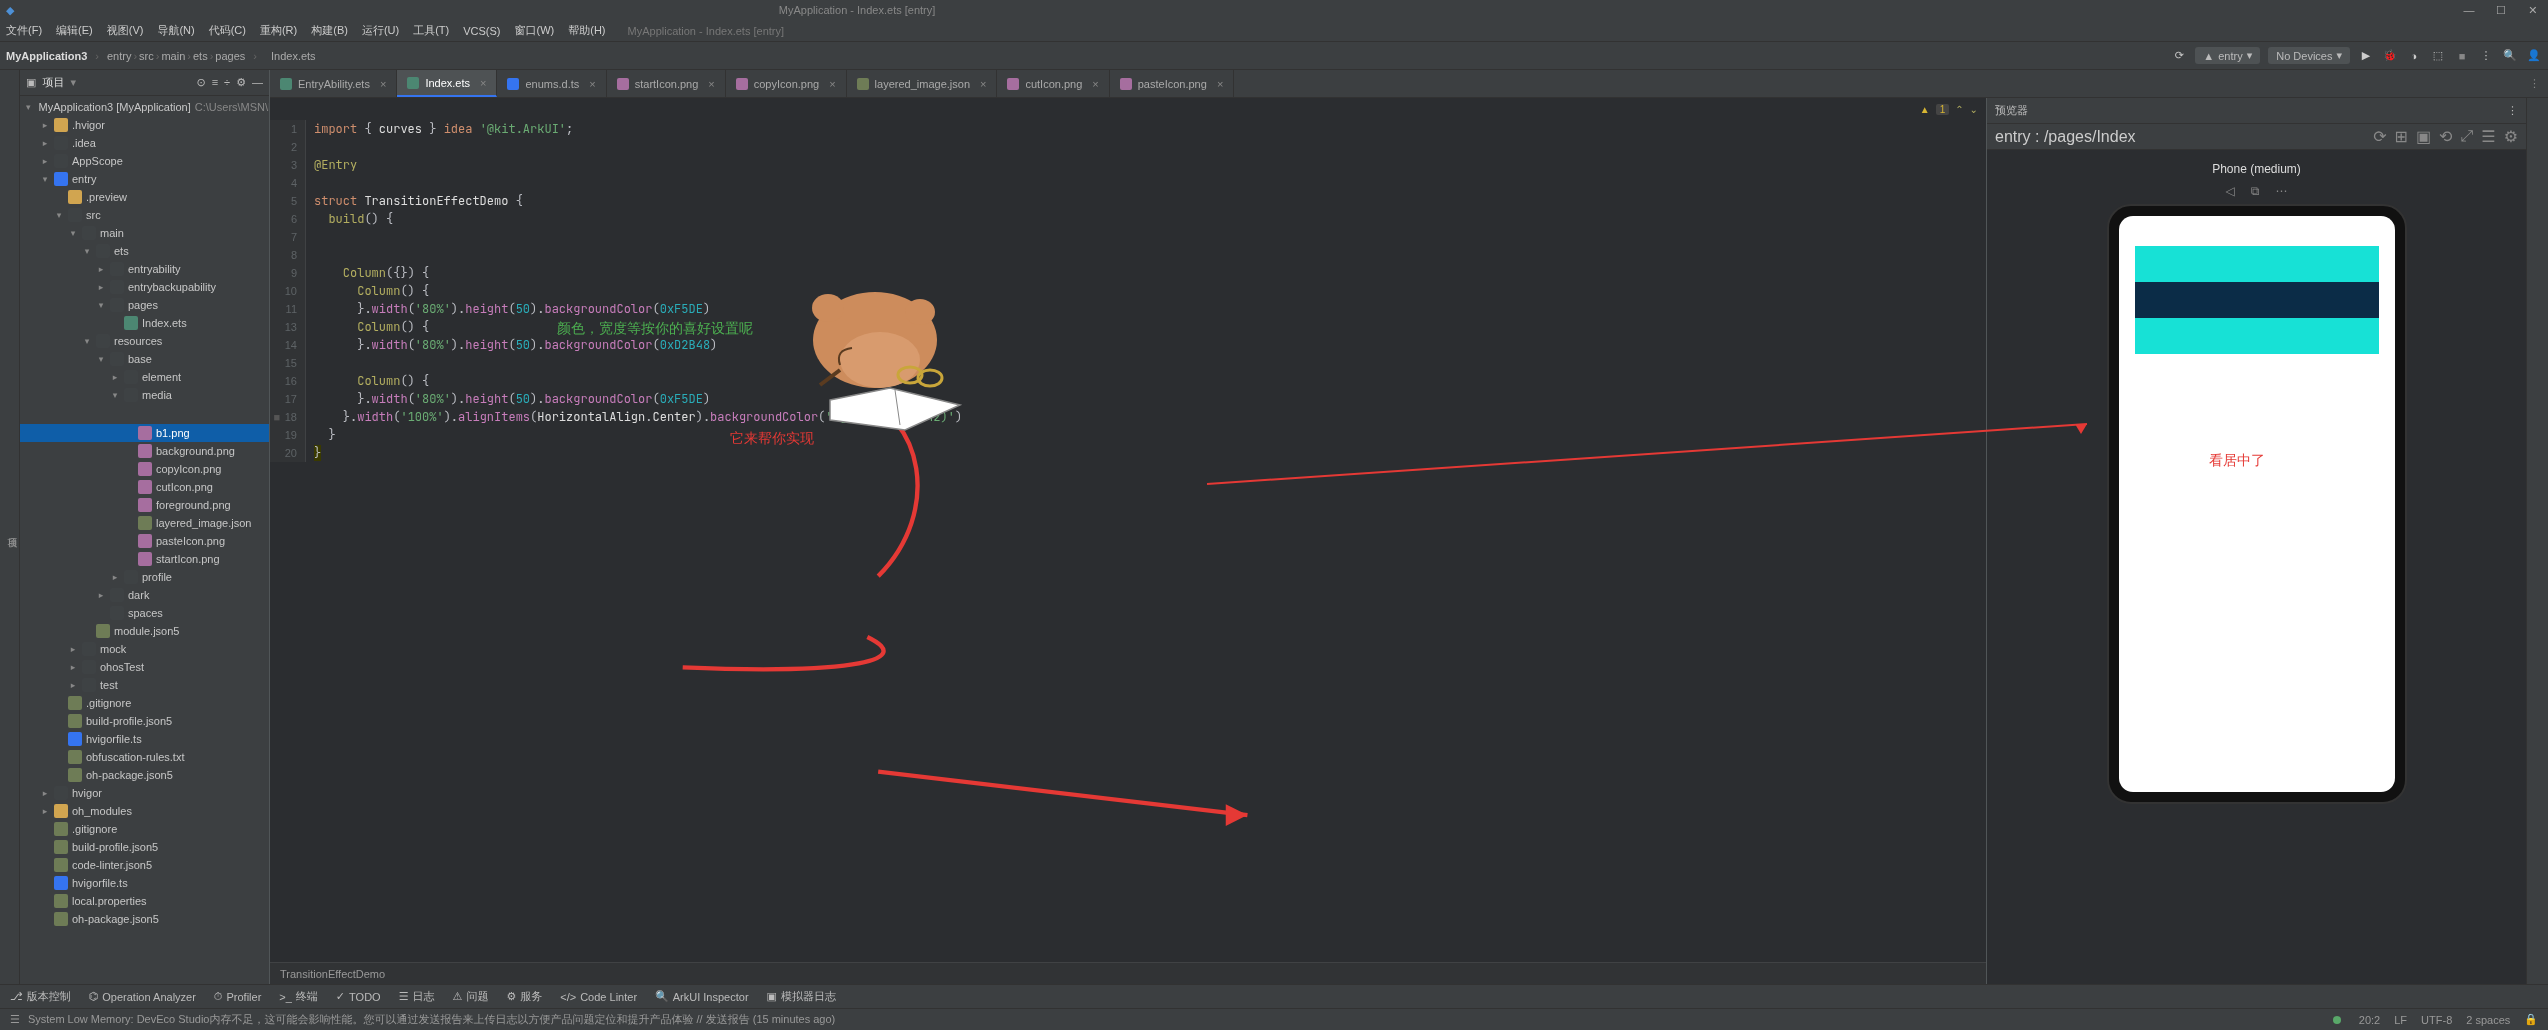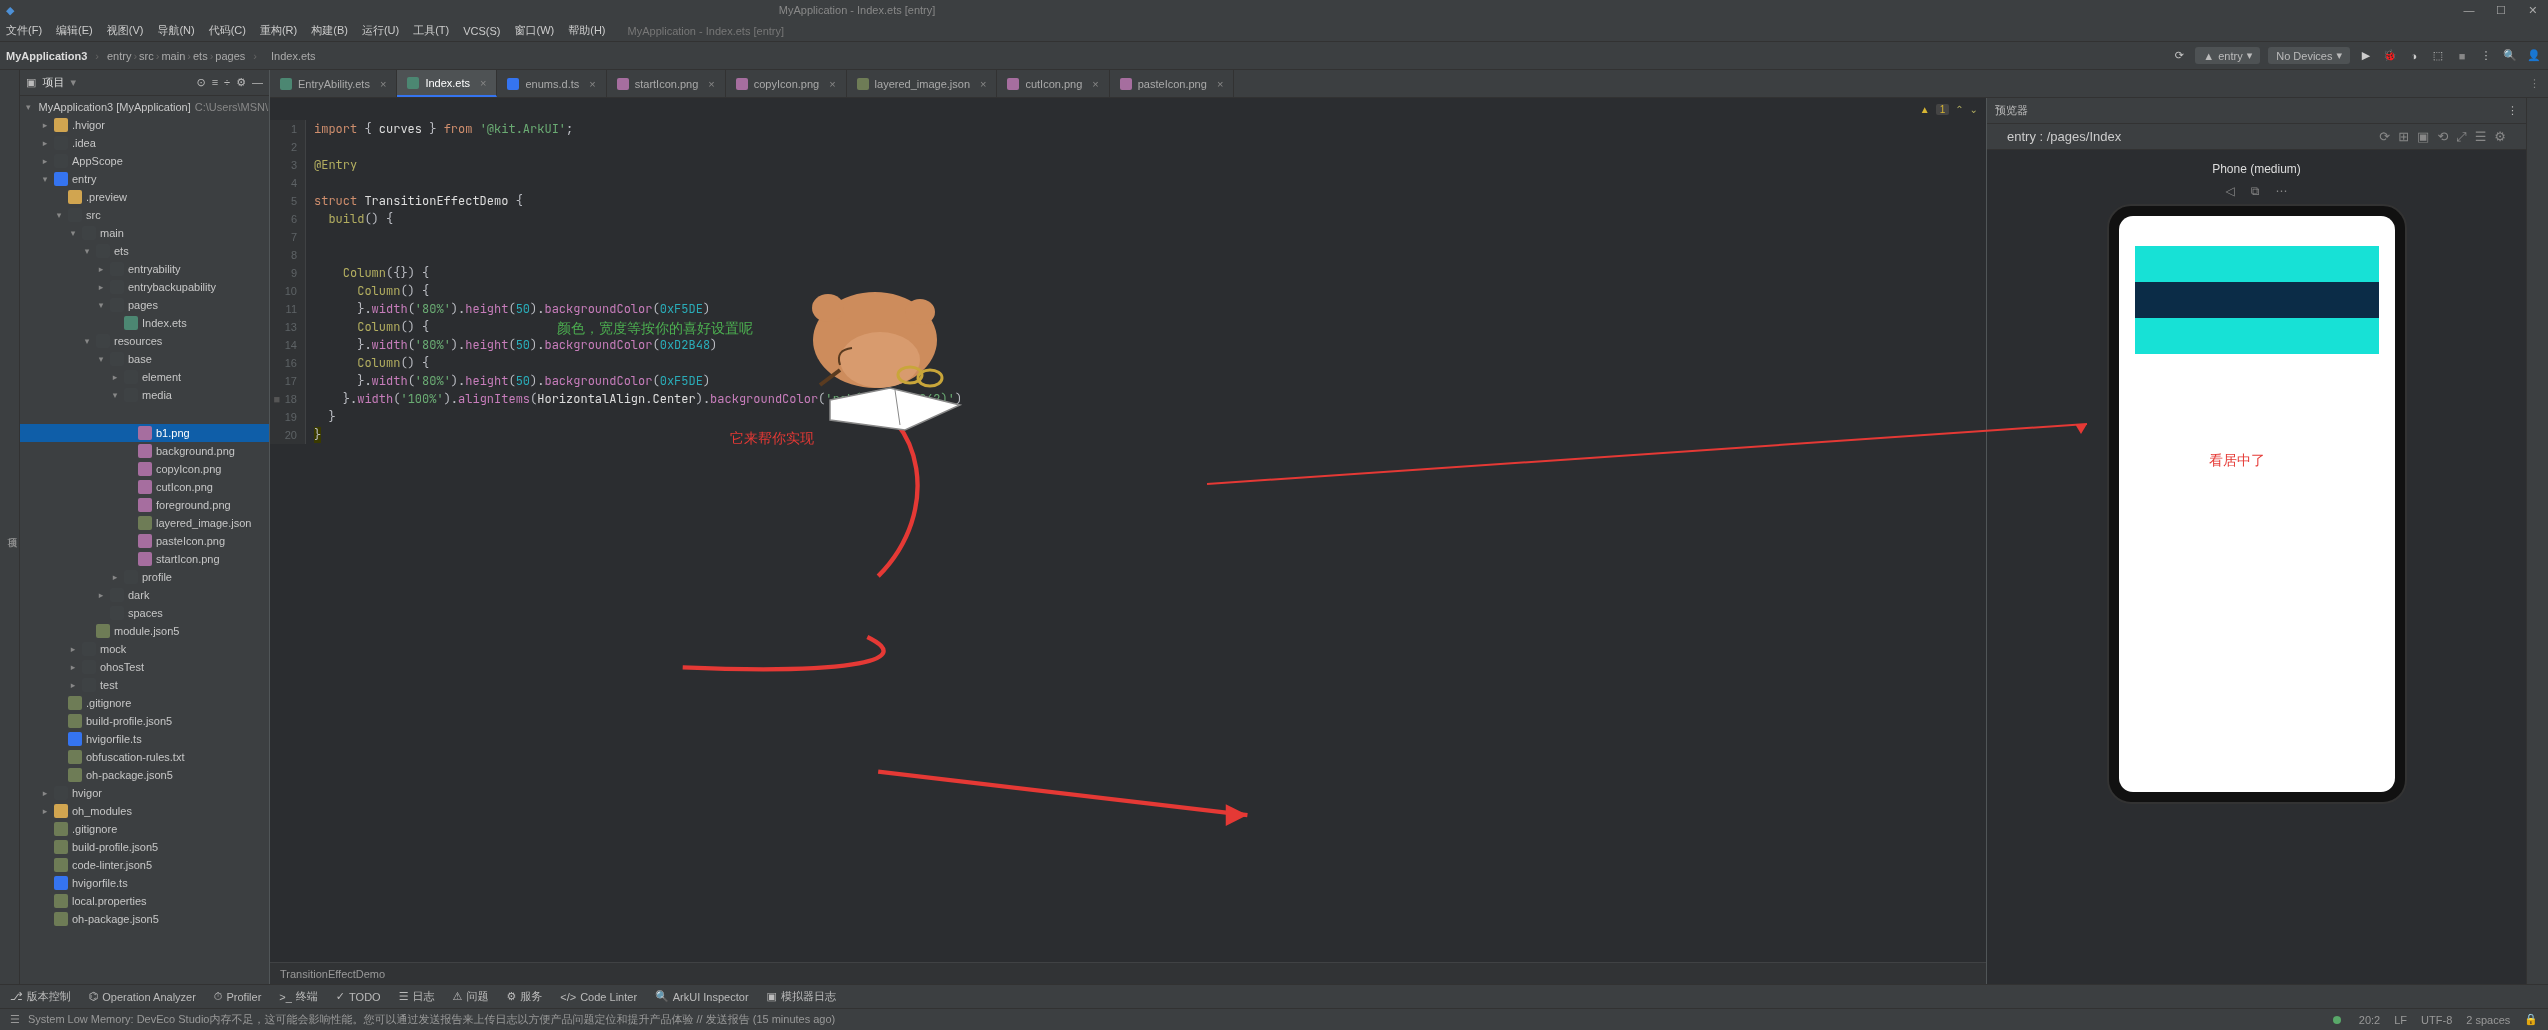--- a/index.html
+++ b/index.html
@@ -241,22 +241,22 @@
   border-bottom: 1px solid #323232;
   display: flex;
   align-items: center;
   padding: 0 8px;
   font-size: 11px;
 }
 .preview-path-row {
   height: 26px;
   display: flex;
   align-items: center;
-  padding: 0 20px;
-  font-size: 13px;
+  padding: 0 8px;
+  font-size: 16px;
   color: #ccc;
   background: #3c3f41;
   border-bottom: 1px solid #323232;
   gap: 10px;
 }
 .preview-path-row .ricons { margin-left: auto; display:flex; gap:8px; color:#888; }
 .device-label { text-align: center; color: #ddd; font-size: 12px; padding: 12px 0 8px; }
 .device-controls { display:flex; justify-content:center; gap:16px; color:#888; margin-bottom:6px; }
 .device-frame {
   width: 300px;
@@ -667,21 +667,21 @@
           <span>⌃</span>
           <span>⌄</span>
         </div>
         <div class="editor-canvas">
           <div id="code">
               <div class="code-row">
                 <div class="gutter-wrap">
                   <span class="gutter-mark"></span>
                   <span>1</span>
                 </div>
-                <div class="code-line"><span class="kw-orange">import</span> { <span class="cls">curves</span> } <span class="kw-orange">from</span> <span class="str">'@kit.ArkUI'</span>;</div>
+                <div class="code-line"><span class="kw-orange">import</span> { <span class="cls">curves</span> } <span class="kw-orange">idea</span> <span class="str">'@kit.ArkUI'</span>;</div>
               </div>
               <div class="code-row">
                 <div class="gutter-wrap">
                   <span class="gutter-mark"></span>
                   <span>2</span>
                 </div>
                 <div class="code-line"></div>
               </div>
               <div class="code-row">
                 <div class="gutter-wrap">
@@ -751,20 +751,27 @@
                   <span>13</span>
                 </div>
                 <div class="code-line">      <span class="fn-call">Column</span>() <span class="brace">{</span></div>
               </div>
               <div class="code-row">
                 <div class="gutter-wrap">
                   <span class="gutter-mark"></span>
                   <span>14</span>
                 </div>
                 <div class="code-line">      <span class="brace">}</span>.<span class="prop">width</span>(<span class="str">'80%'</span>).<span class="prop">height</span>(<span class="num">50</span>).<span class="prop">backgroundColor</span>(<span class="num">0xD2B48</span>)</div>
+              </div>
+              <div class="code-row">
+                <div class="gutter-wrap">
+                  <span class="gutter-mark"></span>
+                  <span>15</span>
+                </div>
+                <div class="code-line"></div>
               </div>
               <div class="code-row">
                 <div class="gutter-wrap">
                   <span class="gutter-mark"></span>
                   <span>16</span>
                 </div>
                 <div class="code-line">      <span class="fn-call">Column</span>() <span class="brace">{</span></div>
               </div>
               <div class="code-row">
                 <div class="gutter-wrap">

